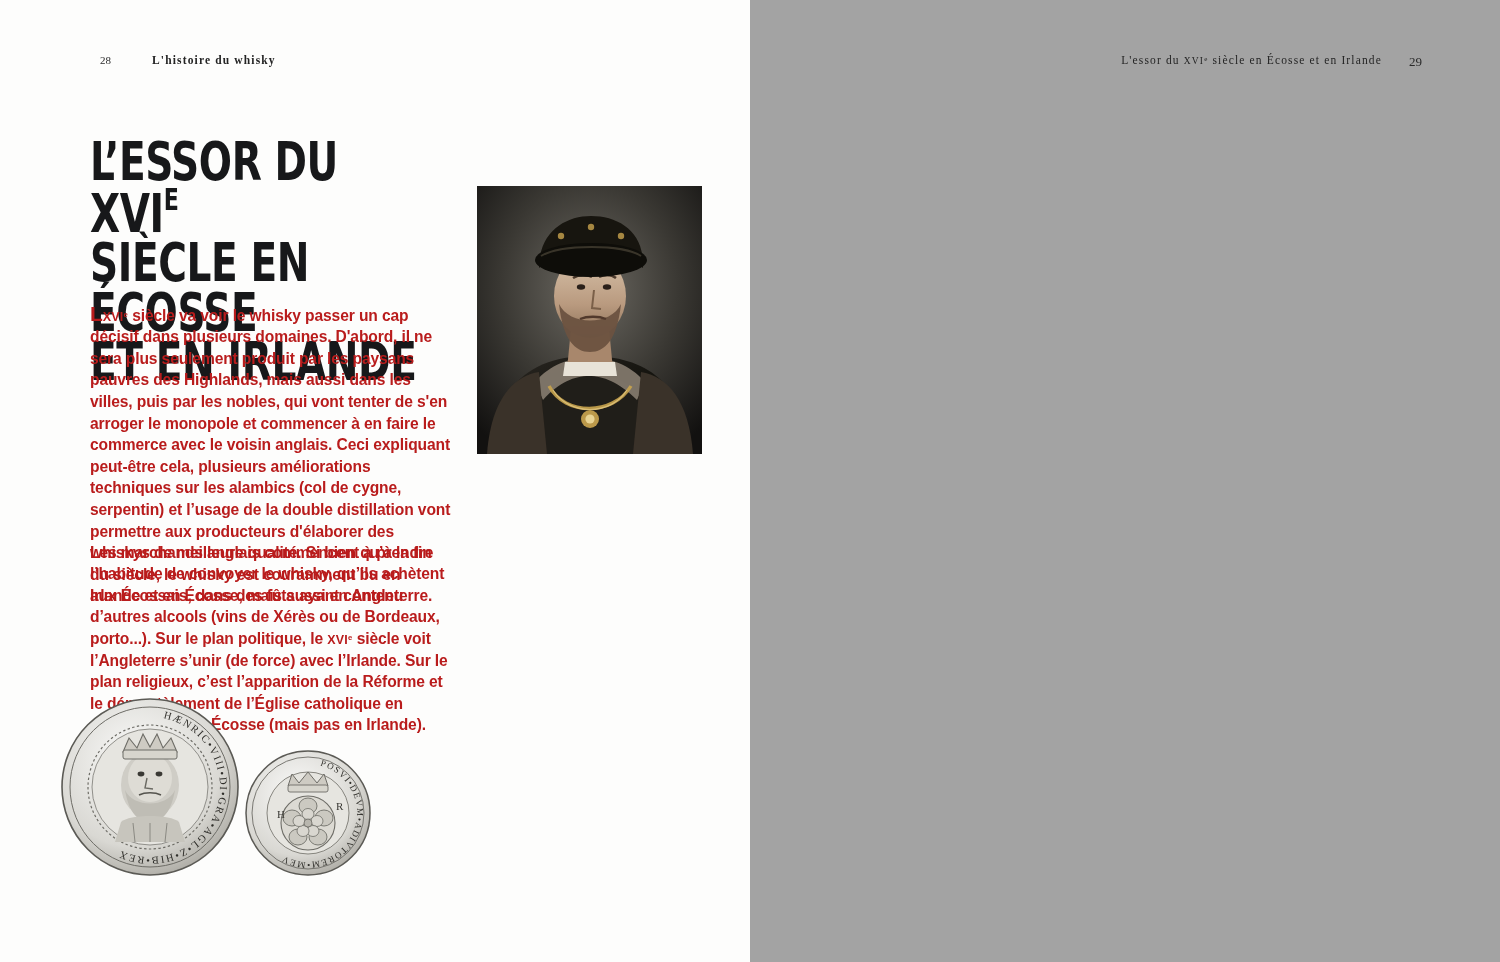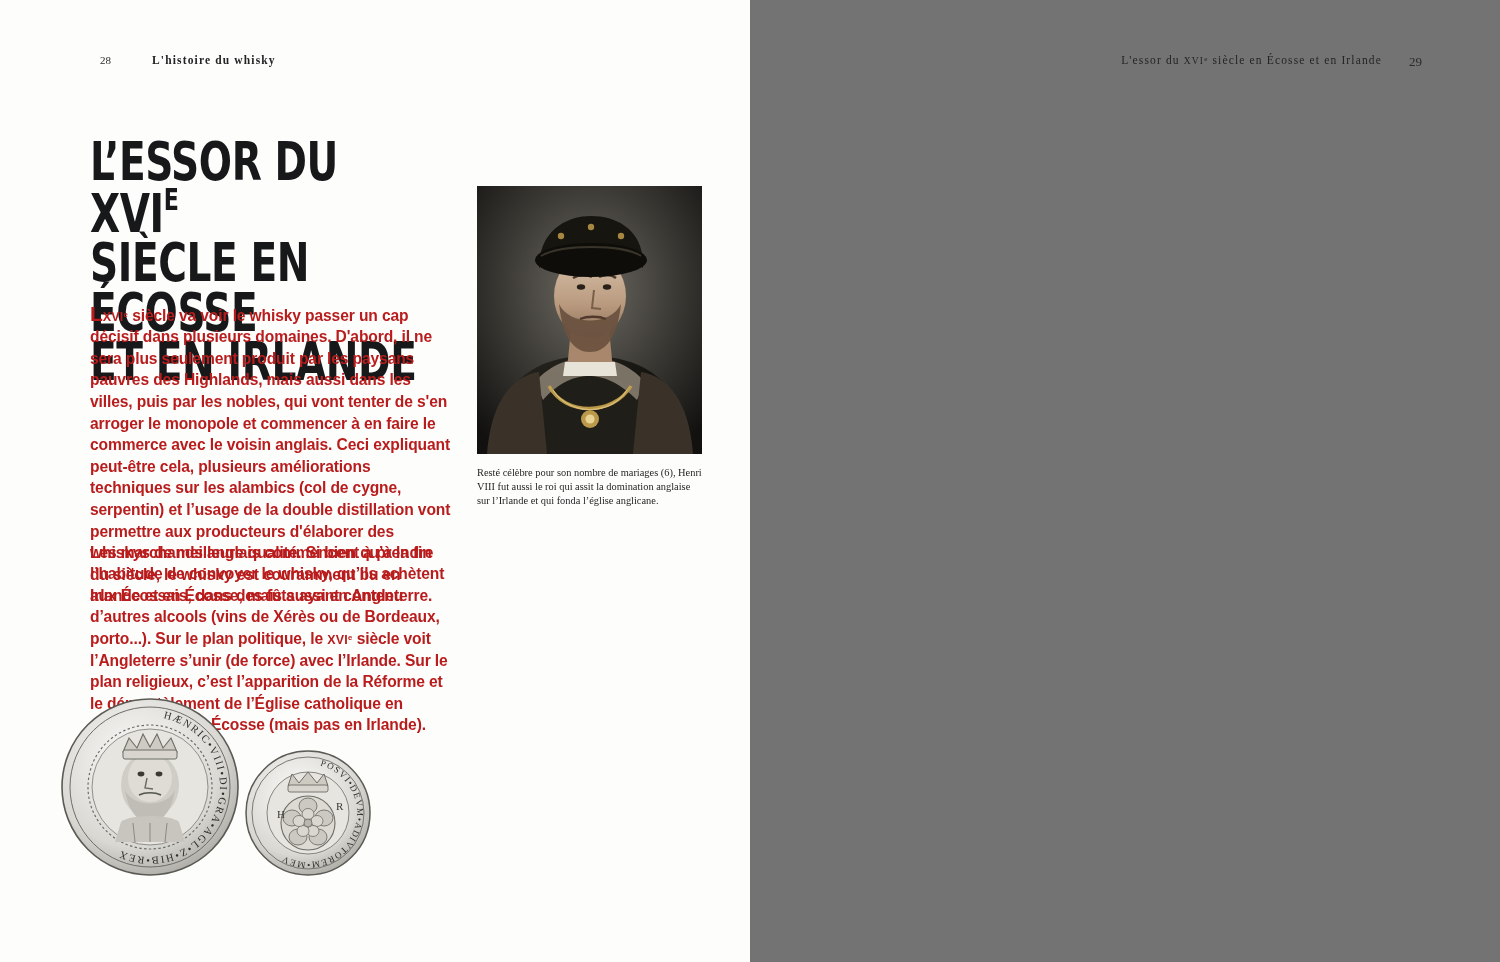--- a/index.html
+++ b/index.html
@@ -19,21 +19,21 @@
     height: 962px;
     background: #ffffff;
   }
   .page {
     position: absolute;
     top: 0;
     height: 962px;
     background: #fdfdfc;
   }
   #page-left  { left: 0;    width: 750px; }
-  #page-right { left: 750px; width: 750px; background:#737373; }
+  #page-right { left: 750px; width: 750px; background:#a3a3a3; }
 
   
   .runhead {
     position: absolute;
     font-family: "Liberation Serif", serif;
     font-size: 11.5px;
     letter-spacing: 1.15px;
     color: #242424;
     white-space: nowrap;
   }
@@ -175,21 +175,20 @@
         <path d="M62 82 C62 46 88 30 114 30 C142 30 168 46 166 82 C150 70 140 66 114 66 C88 66 76 70 62 82 Z" fill="#17150f"></path>
         <ellipse cx="114" cy="74" rx="56" ry="17" fill="#0e0d09"></ellipse>
         <path d="M64 70 C84 58 146 58 164 70" stroke="#4c4638" stroke-width="2" fill="none" opacity="0.7"></path>
         <circle cx="84" cy="50" r="3.2" fill="#c9a44e" opacity="0.8"></circle>
         <circle cx="114" cy="41" r="3.2" fill="#c9a44e" opacity="0.8"></circle>
         <circle cx="144" cy="50" r="3.2" fill="#c9a44e" opacity="0.8"></circle>
 
         <path d="M10 268 C14 214 36 190 62 186 L70 268 Z" fill="#3a3229"></path>
         <path d="M216 268 C212 214 190 190 164 186 L156 268 Z" fill="#3a3229"></path>
       </svg>
-      <figcaption class="fig-caption">Resté célèbre pour son nombre de mariages (6), Henri VIII fut aussi le roi qui assit la domination anglaise sur l’Irlande et qui fonda l’église anglicane.</figcaption>
     </figure>
 
     <figure id="fig-coins">
       <svg width="330" height="200" viewBox="0 0 330 200">
         <defs>
           <radialGradient id="coinG" cx="42%" cy="35%" r="70%">
             <stop offset="0%" stop-color="#fbfbfa"></stop>
             <stop offset="70%" stop-color="#d9d8d3"></stop>
             <stop offset="100%" stop-color="#a9a7a0"></stop>
           </radialGradient>

